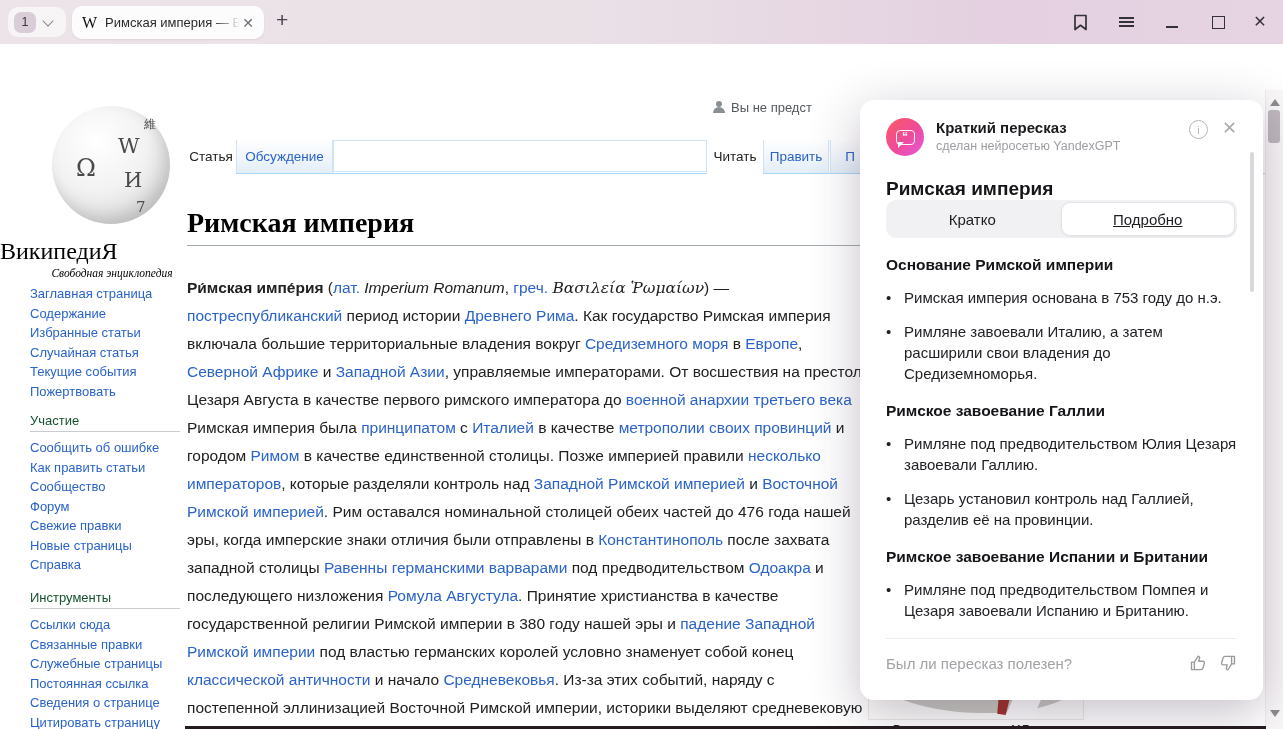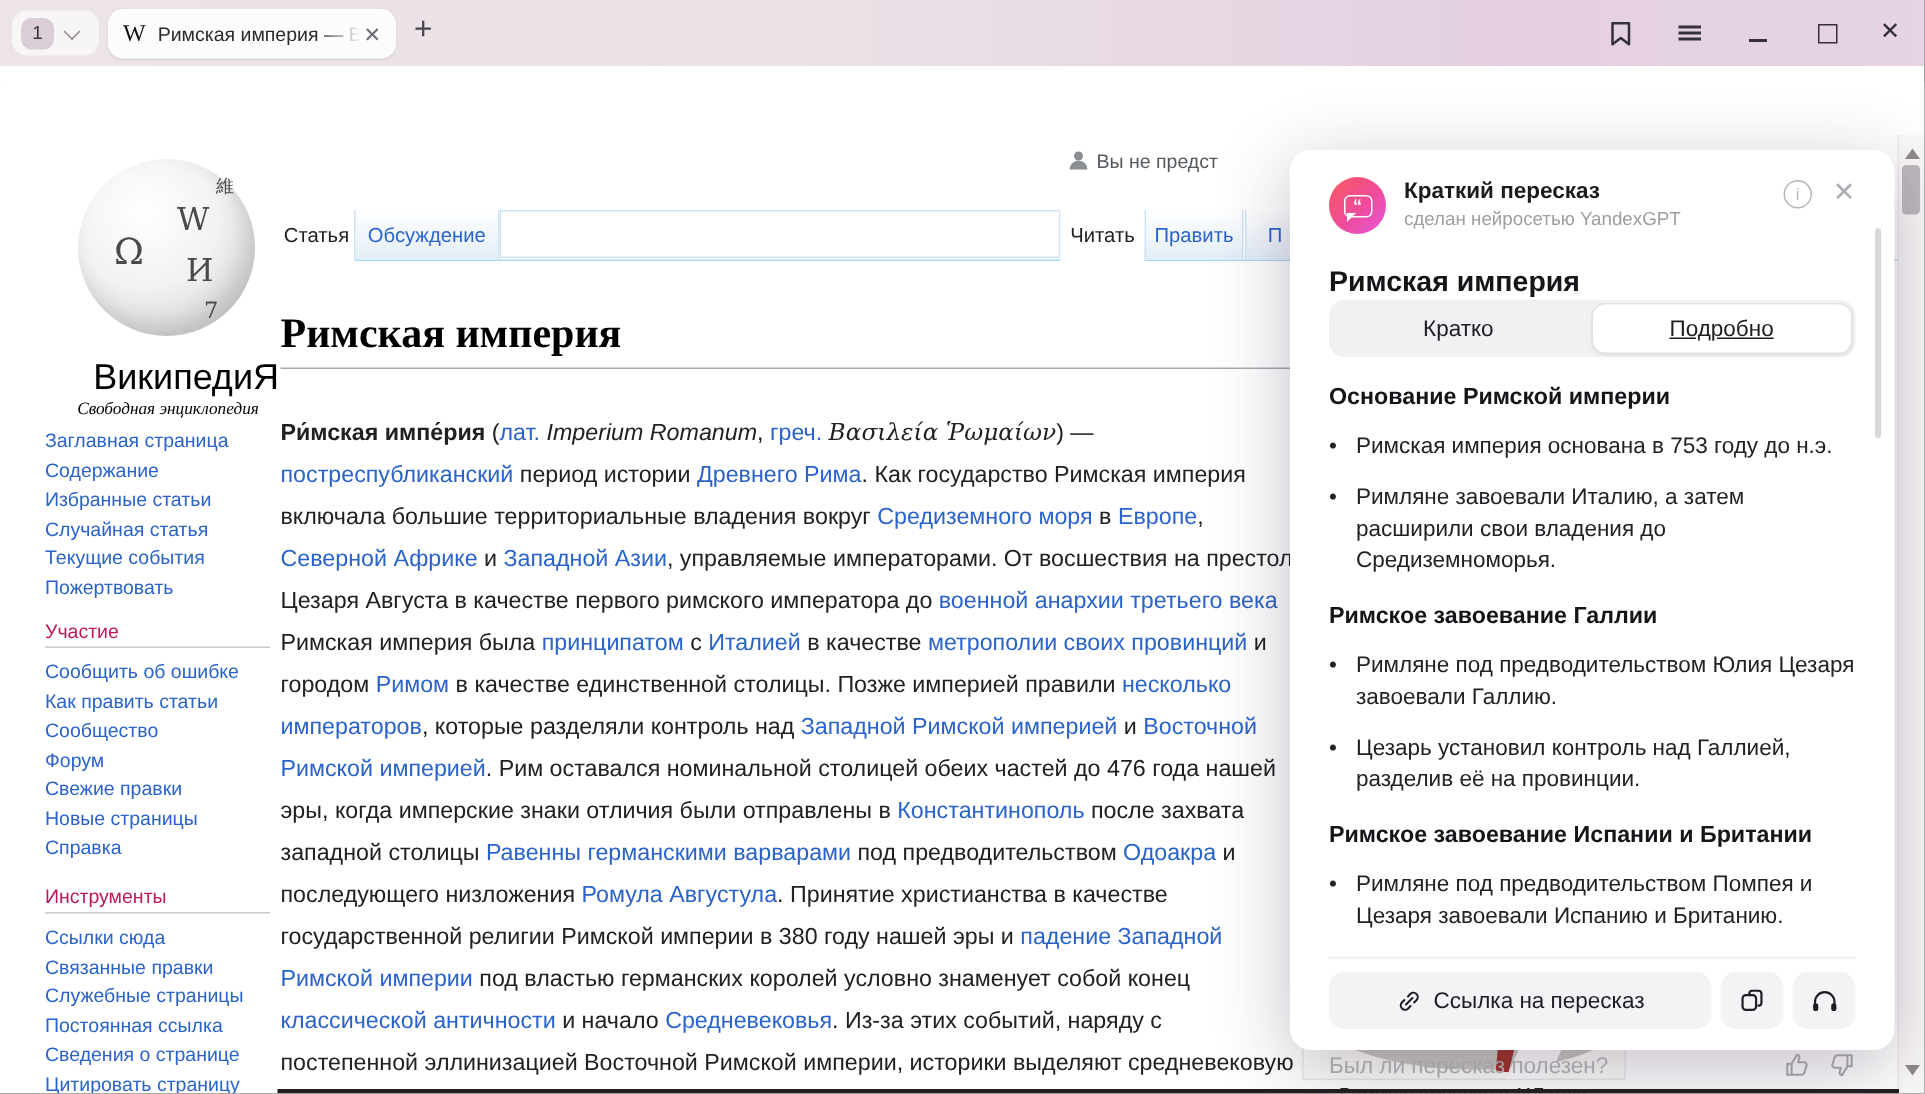--- a/index.html
+++ b/index.html
@@ -57,27 +57,27 @@
   .sc-up,.sc-dn{position:absolute;left:4px;width:0;height:0;border-left:5px solid transparent;border-right:5px solid transparent;}
   .sc-up{top:9px;border-bottom:7px solid #8f8a8e;}
   .sc-dn{top:620px;border-top:7px solid #8f8a8e;}
   .sc-th{position:absolute;left:2px;top:20px;width:12px;height:33px;background:#bfb9be;border-radius:3px;}
 
   
   .globe{position:absolute;left:52px;top:16px;width:118px;height:118px;border-radius:50%;
     background:radial-gradient(circle at 38% 30%,#ffffff 0%,#f2f2f2 45%,#d4d4d4 85%,#bfbfbf 100%);
     box-shadow:inset -6px -8px 14px rgba(0,0,0,.12);font-family:"DejaVu Serif",serif;color:#4a4a4a;}
   .globe span{position:absolute;}
-  .wordmark{position:absolute;left:0;top:148px;width:186px;text-align:right;font-family:Liberation Sans, sans-serif;
+  .wordmark{position:absolute;left:0;top:148px;width:186px;text-align:left;font-family:Liberation Serif, serif;
     font-size:24px;color:#000;}
   .tagline{position:absolute;left:0;top:177px;width:186px;text-align:center;font-family:"Liberation Serif",serif;
     font-style:italic;font-size:11.5px;color:#000;padding-left:19px;}
   .sb-list{position:absolute;left:30px;width:152px;display:flex;flex-direction:column;}
   .sb-link{font-size:13px;color:#2a63c9;line-height:19.5px;text-decoration:none;}
-  .sb-head{position:absolute;left:30px;width:150px;font-size:13px;color:#be185d;border-bottom:1px solid #c8ccd1;padding-bottom:3px;}
+  .sb-head{position:absolute;left:30px;width:150px;font-size:13px;color:#14532d;border-bottom:1px solid #c8ccd1;padding-bottom:3px;}
 
   
   .ctabrow{position:absolute;left:186px;top:50px;right:17px;height:33px;border-bottom:1px solid #a7d7f9;}
   .ctab{position:absolute;top:0;height:33px;line-height:33px;text-align:center;font-size:13.5px;box-sizing:border-box;}
   .ctab.on{background:#fff;color:#222;height:34px;}
   .ctab.off{background:linear-gradient(#ffffff,#e3eef8);color:#2a63c9;border-left:1px solid #cfe3f6;border-right:1px solid #cfe3f6;}
   .cmid{position:absolute;left:147px;top:0;width:374px;height:32px;border:1px solid #cfe3f6;background:#fff;box-sizing:border-box;}
 
   .ustatus{position:absolute;left:712px;top:10px;font-size:13px;color:#54595d;display:flex;align-items:flex-start;gap:5px;white-space:nowrap;}
 
@@ -366,41 +366,20 @@
         <h3>Римское завоевание Испании и Британии</h3>
         <div class="gbul">
             <span class="dot">•</span>
             <span>Римляне под предводительством Помпея и Цезаря завоевали Испанию и Британию.</span>
           </div>
       </div>
     </div>
 
     <div class="gdiv"></div>
 
-    <div class="gfoot">
-      <div class="glinkbtn">
-        <svg width="17" height="17" viewBox="0 0 20 20">
-            <path d="M7.5 12.5 l5 -5 M6.2 9 l-2 2 a3.4 3.4 0 0 0 4.8 4.8 l2 -2 M13.8 11 l2 -2 a3.4 3.4 0 0 0 -4.8 -4.8 l-2 2" fill="none" stroke="#1d1d22" stroke-width="1.6" stroke-linecap="round"></path>
-          </svg>
-        <span>Ссылка на пересказ</span>
-      </div>
-      <div class="gsq">
-        <svg width="18" height="18" viewBox="0 0 20 20">
-            <rect x="3" y="6" width="10" height="11" rx="2.5" fill="none" stroke="#1d1d22" stroke-width="1.6"></rect>
-            <path d="M8 6 V5 a2.2 2.2 0 0 1 2.2 -2.2 h4.6 A2.2 2.2 0 0 1 17 5 v6.6 a2.2 2.2 0 0 1 -2.2 2.2 H14" fill="none" stroke="#1d1d22" stroke-width="1.6"></path>
-          </svg>
-      </div>
-      <div class="gsq">
-        <svg width="19" height="18" viewBox="0 0 22 20">
-            <path d="M3.5 15 V11 a7.5 7.5 0 0 1 15 0 v4" fill="none" stroke="#1d1d22" stroke-width="1.7" stroke-linecap="round"></path>
-            <rect x="2" y="12.2" width="4" height="6" rx="2" fill="#1d1d22"></rect>
-            <rect x="16" y="12.2" width="4" height="6" rx="2" fill="#1d1d22"></rect>
-          </svg>
-      </div>
-    </div>
 
     <div class="gfb">
       <div class="gfbq">Был ли пересказ полезен?</div>
       <div class="gthumbs">
         <svg width="18" height="18" viewBox="0 0 20 20">
             <path d="M6 9 l4 -6.5 a1.8 1.8 0 0 1 1.7 2.4 L10.8 8 h4.6 a1.8 1.8 0 0 1 1.7 2.3 l-1.6 5.3 a2.4 2.4 0 0 1 -2.3 1.7 H6 M6 9 H2.8 v8.3 H6 z" fill="none" stroke="#9b999e" stroke-width="1.5" stroke-linejoin="round"></path>
           </svg>
         <svg width="18" height="18" viewBox="0 0 20 20" style="transform:rotate(180deg);">
             <path d="M6 9 l4 -6.5 a1.8 1.8 0 0 1 1.7 2.4 L10.8 8 h4.6 a1.8 1.8 0 0 1 1.7 2.3 l-1.6 5.3 a2.4 2.4 0 0 1 -2.3 1.7 H6 M6 9 H2.8 v8.3 H6 z" fill="none" stroke="#9b999e" stroke-width="1.5" stroke-linejoin="round"></path>
           </svg>

